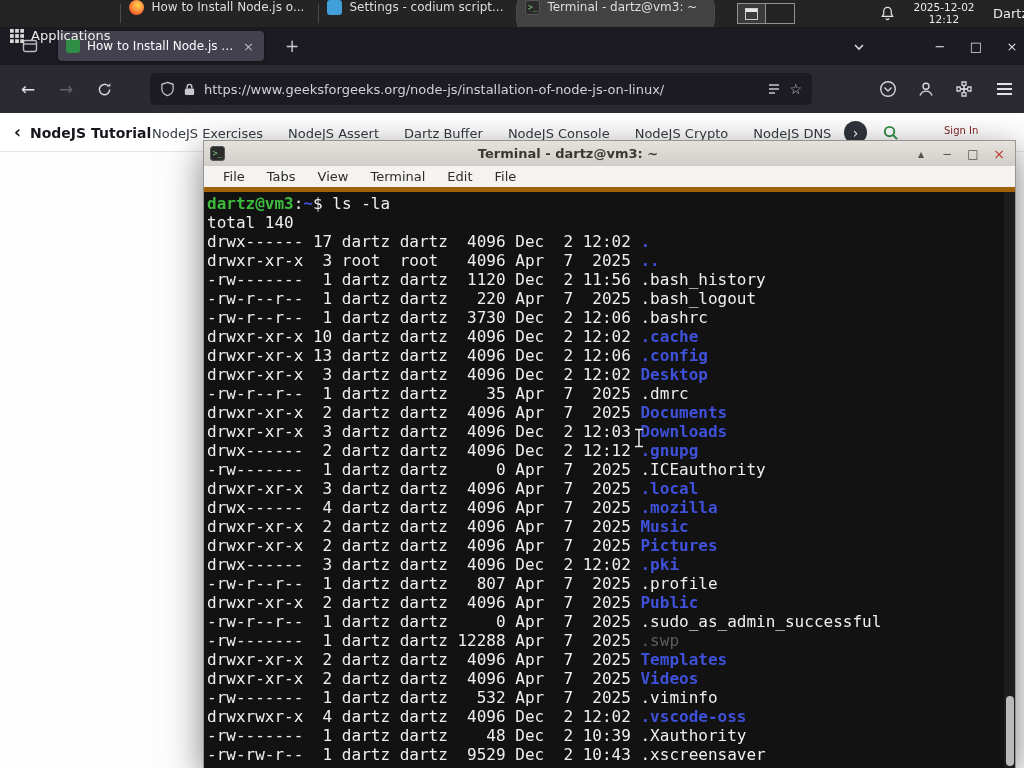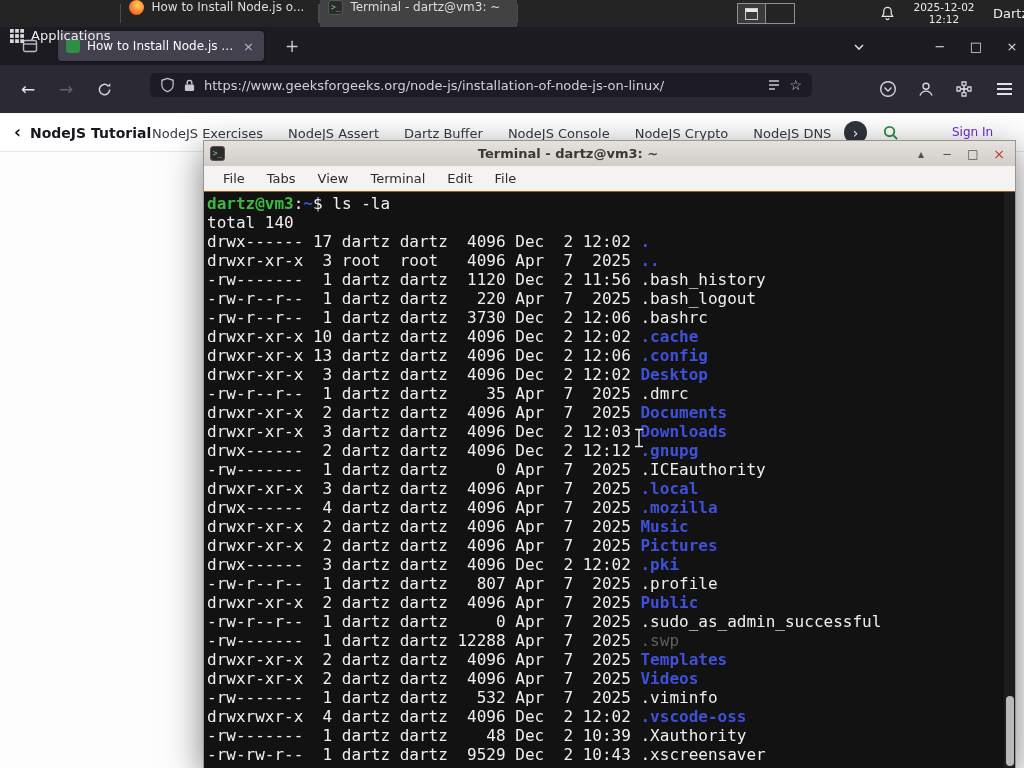--- a/index.html
+++ b/index.html
@@ -44,51 +44,51 @@
   .newtab { position:absolute; left:280px; top:7px; width:24px; height:24px; border-radius:4px; color:#c8c6d0;
             font-size:17px; display:flex; align-items:center; justify-content:center; }
   .tab-chevron { position:absolute; left:852px; top:12px; }
   .winctl { position:absolute; top:8px; width:24px; height:22px; display:flex; align-items:center;
             justify-content:center; color:#dcdbe2; font-size:13px; }
 
   
   .navbar { position:absolute; top:65px; left:0; width:1024px; height:48px; background:#2b2a33; z-index:5; }
   .nav-btn { position:absolute; top:8px; width:32px; height:32px; border-radius:4px; display:flex;
              align-items:center; justify-content:center; font-size:17px; color:#e2e1e8; }
-  .urlbar { position:absolute; left:150px; top:8px; width:662px; height:24px; background:#1d1c25; border-radius:5px;
+  .urlbar { position:absolute; left:150px; top:8px; width:662px; height:32px; background:#1d1c25; border-radius:5px;
             display:flex; align-items:center; gap:8px; padding:0 10px; }
   .url-text { flex:1; font-size:13px; color:#d2d0da; white-space:nowrap; overflow:hidden; }
   .tool-icon { position:absolute; top:8px; width:32px; height:32px; display:flex; align-items:center;
                justify-content:center; border-radius:4px; }
   .burger { display:flex; flex-direction:column; gap:3px; }
   .burger div { width:15px; height:1.8px; background:#e2e1e8; }
 
   
   .sitenav { position:absolute; top:113px; left:0; width:1024px; height:39px; background:#fff;
              border-bottom:1px solid #e4e6e9; z-index:1; }
   .gfg-back { position:absolute; left:14px; top:9px; font-size:17px; font-weight:bold; color:#111; }
   .gfg-current { position:absolute; left:30px; top:12px; font-size:14px; font-weight:bold; color:#16181d; white-space:nowrap; }
   .gfg-links { position:absolute; left:152px; top:13px; width:690px; display:flex; gap:25px; overflow:hidden;
                font-size:13px; color:#363b42; white-space:nowrap; }
   .gfg-next { position:absolute; left:844px; top:8px; width:23px; height:23px; border-radius:50%; background:#30343c;
               color:#fff; font-size:14px; display:flex; align-items:center; justify-content:center; }
   .gfg-search { position:absolute; left:882px; top:11px; }
-  .gfg-signin { position:absolute; left:944px; top:12px; font-size:12px; color:#6d28d9;margin-left:8px; }
+  .gfg-signin { position:absolute; left:944px; top:12px; font-size:10px; color:#7f1d1d; }
   .pagebody { position:absolute; top:152px; left:0; width:1024px; height:616px; background:#fdfdfd; z-index:0; }
 
   
   .term { position:absolute; left:203px; top:140px; width:813px; height:628px; z-index:20;
           border:1px solid #98948f; border-bottom:none; box-shadow:0 10px 34px rgba(0,0,0,.5); background:#121213; }
   .term-title { height:25px; background:linear-gradient(#e5e2de,#d1cdc8); display:flex; align-items:center;
                 padding:0 6px; gap:6px; }
   .term-title .ttl { flex:1; text-align:center; font-size:13px; font-weight:bold; color:#3b3833;
                      white-space:nowrap; overflow:hidden; }
   .tbtn { width:20px; text-align:center; font-size:12px; color:#56524c; }
   .tbtn.close { color:#c0392b; font-size:14px; }
-  .term-menu { height:26px; background:#f4f3f1; border-bottom:1px solid #a16207; display:flex;
+  .term-menu { height:26px; background:#f4f3f1; border-bottom:5px solid #a16207; display:flex;
                align-items:center; padding-left:8px; }
   .term-menu span { padding:0 11px; font-size:13px; color:#2e2c29; }
   .term-body { position:absolute; left:0; right:0; top:51px; bottom:0; background:#121213; overflow:hidden;
                padding:2px 0 0 3px; }
   .term-out { font-family:"DejaVu Sans Mono","Liberation Mono",monospace; font-size:16px; line-height:19px;
               color:#efefef; white-space:pre; }
   .t-green { color:#3dbb3d; font-weight:bold; }
   .t-blue { color:#3f51d9; font-weight:bold; }
   .t-dim { color:#5f5f5f; }
   .term-scroll { position:absolute; right:0; top:51px; width:11px; bottom:0; background:#1d1d1e; }
@@ -117,20 +117,24 @@
           </g>
         </svg>
       <span>Applications</span>
     </div>
     <div class="vsep"></div>
     <div class="taskbtn">
       <div class="icon-ff"></div>
       <span class="lbl">How to Install Node.js o...</span>
     </div>
     <div class="vsep"></div>
+    <div class="taskbtn">
+      <div class="icon-cod"></div>
+      <span class="lbl">Settings - codium script...</span>
+    </div>
     <div class="vsep"></div>
     <div class="taskbtn active">
       <div class="icon-term">&gt;_</div>
       <span class="lbl">Terminal - dartz@vm3: ~</span>
     </div>
     <div class="vsep"></div>
 
     <div class="pager">
       <div class="pager-cell active">
           <div class="mini-win"></div>

